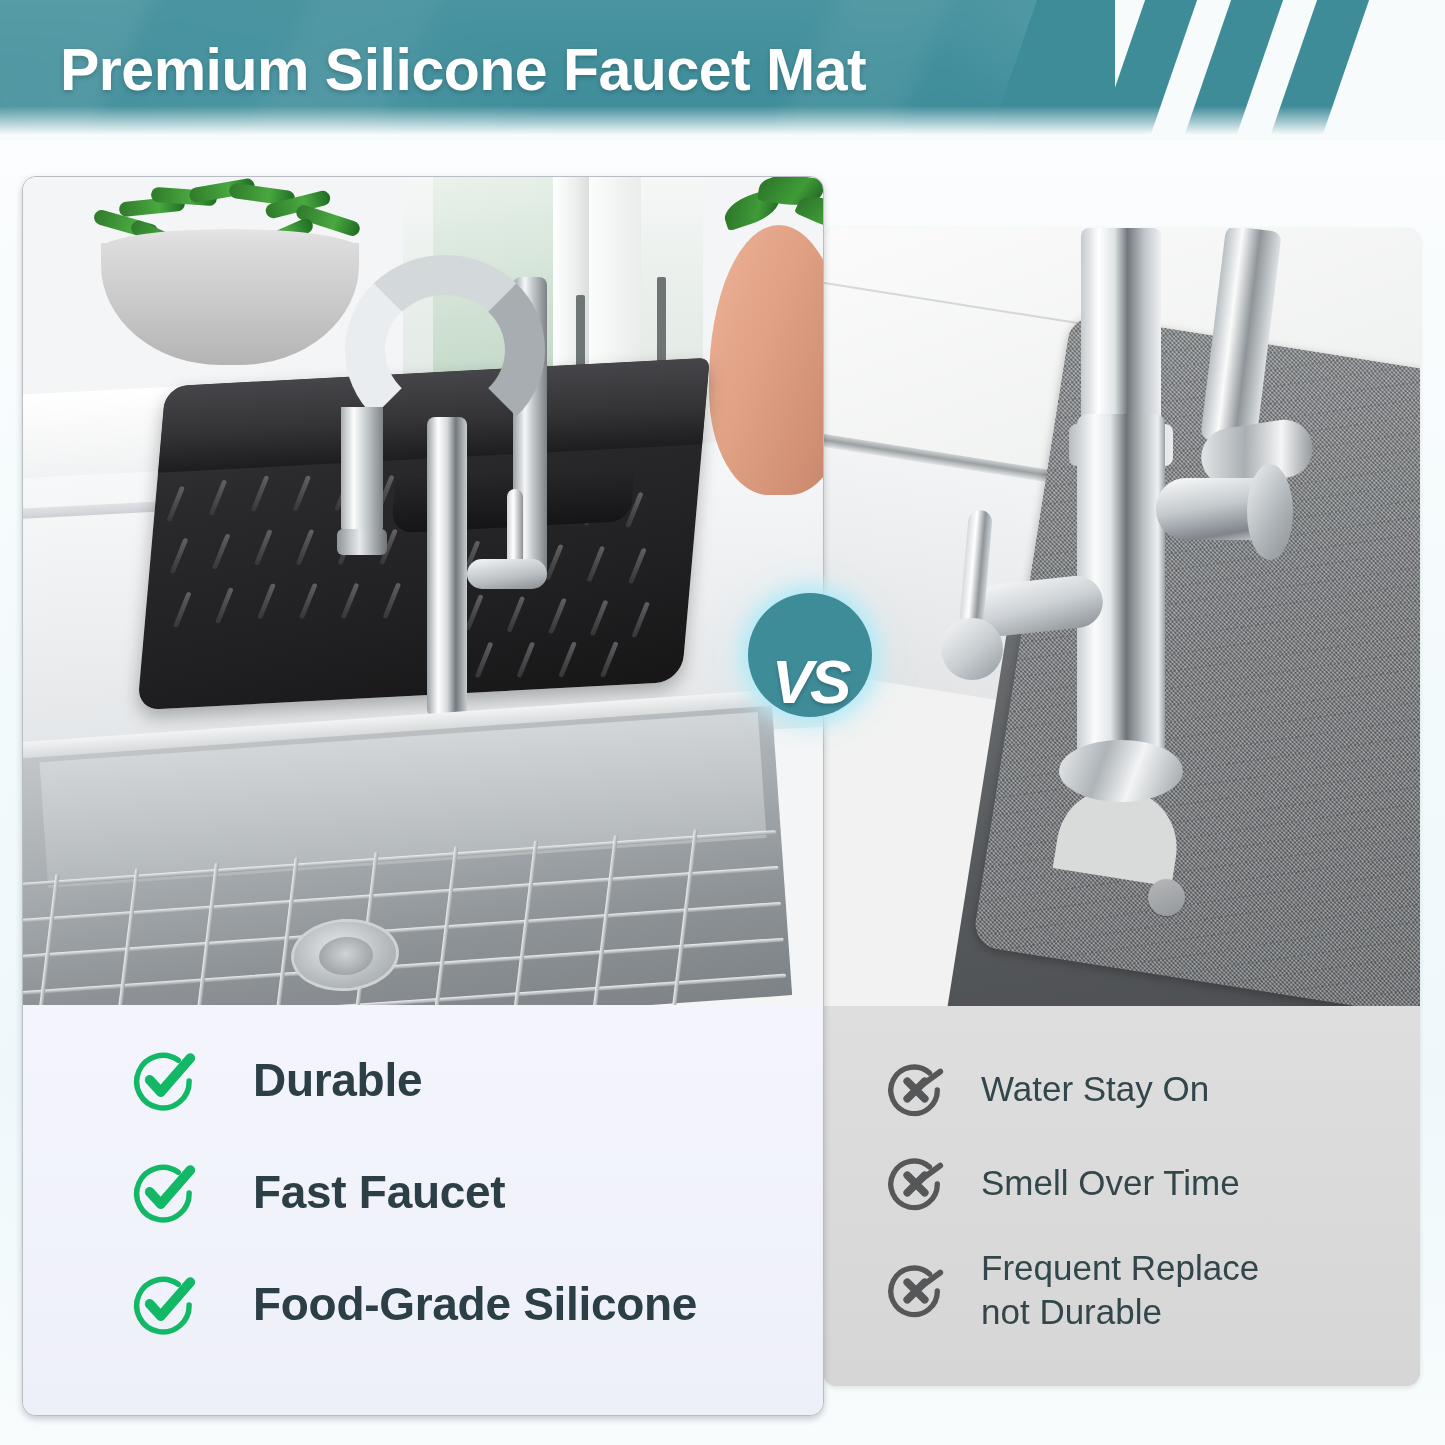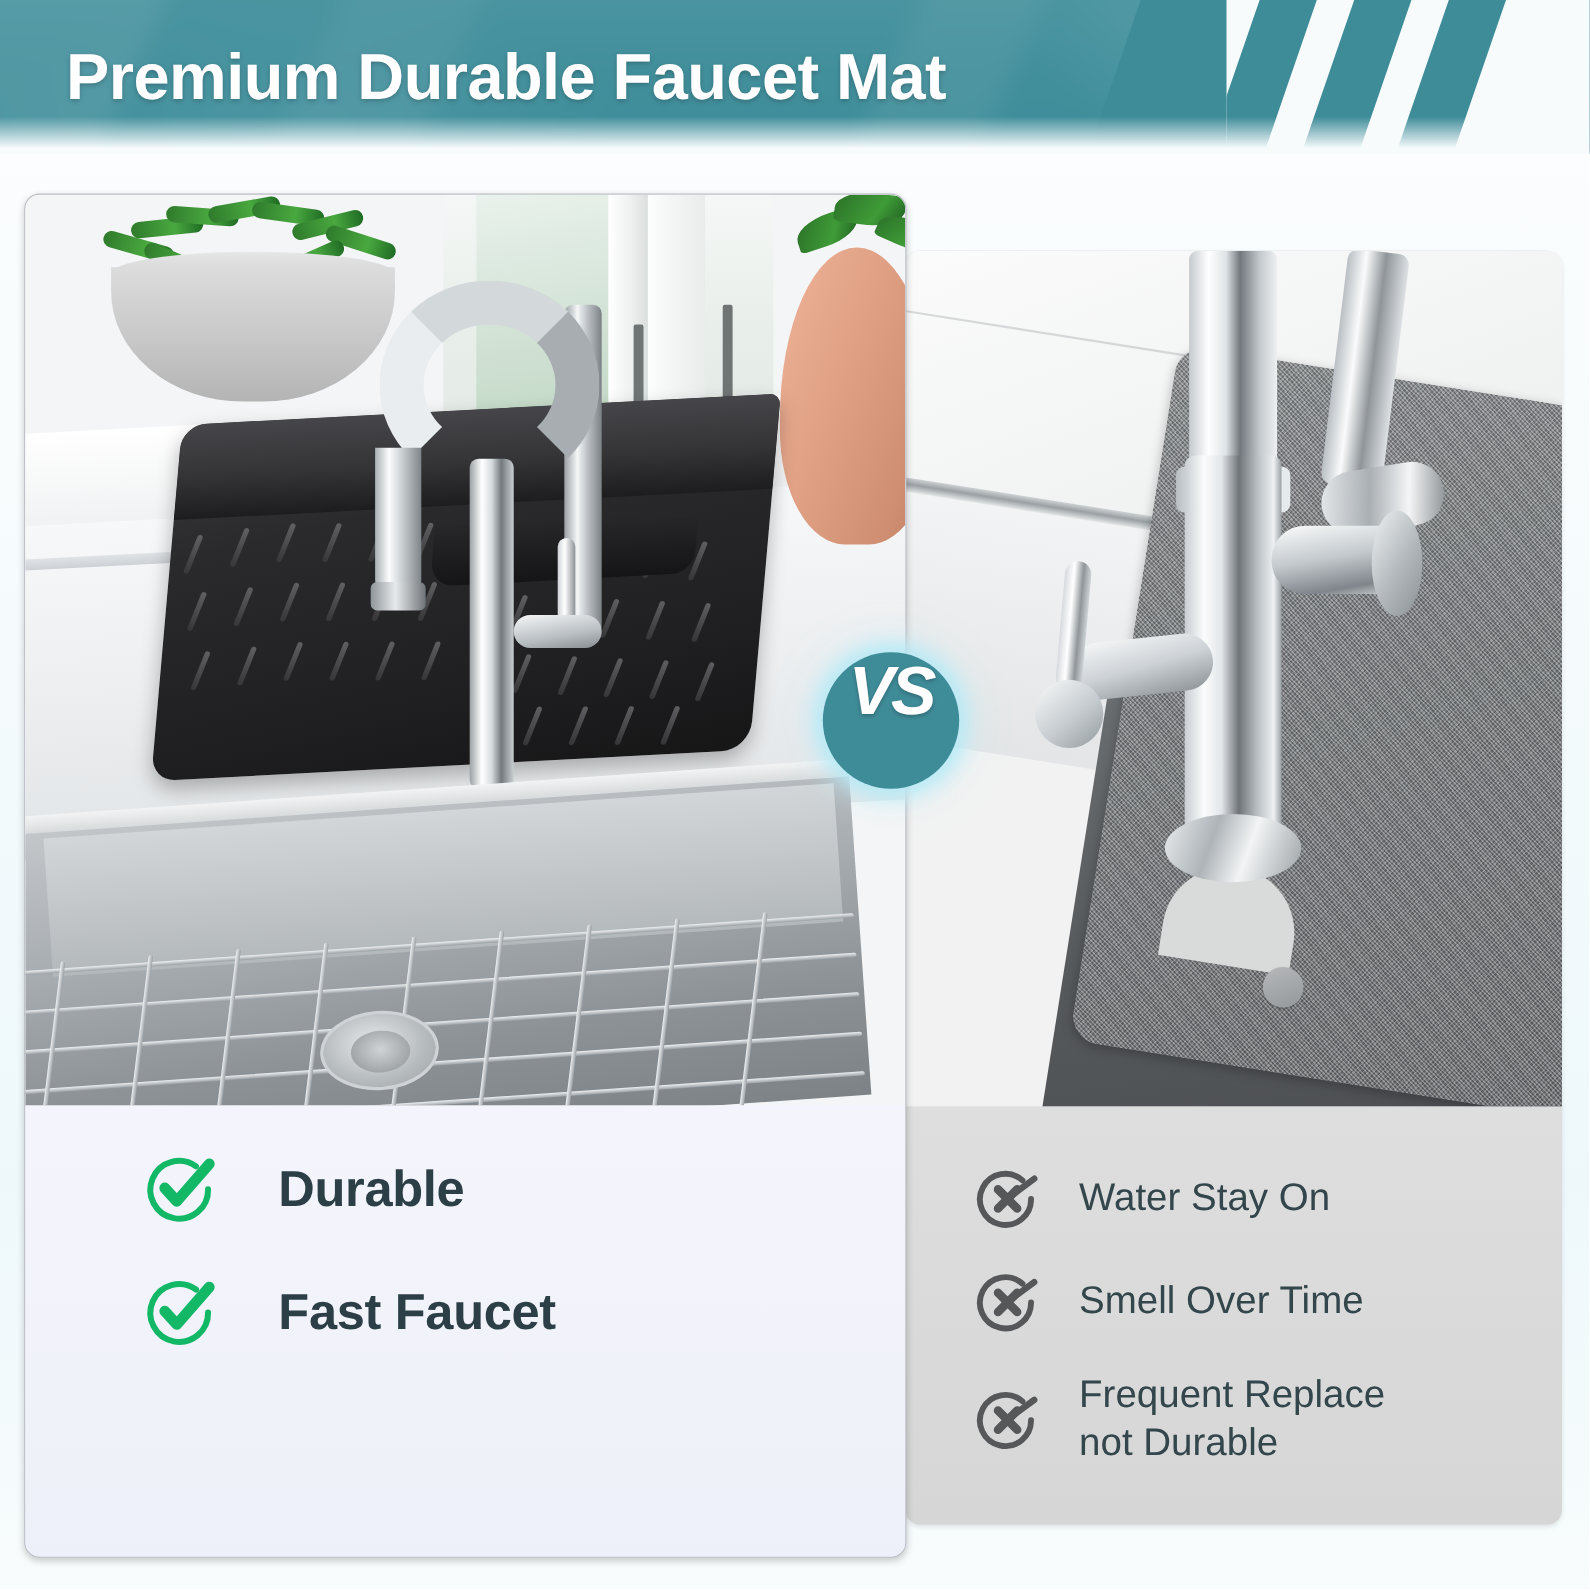--- a/index.html
+++ b/index.html
@@ -451,21 +451,21 @@
     font-weight:bold;
     letter-spacing:-0.3px;
   }
 
   
   #vs-badge{
     position:absolute; left:748px; top:593px; width:124px; height:124px;
     border-radius:50%;
     background:#3f8c99;
     box-shadow:0 0 16px 7px rgba(180,233,245,.95), 0 0 30px 12px rgba(200,240,250,.55);
-    display:flex; align-items:flex-start; justify-content:center;
+    display:flex; align-items:flex-end; justify-content:center;
     z-index:40;
   }
   #vs-text{
     color:#ffffff;
     font-size:62px;
     font-weight:bold;
     font-style:italic;
     letter-spacing:-3px;
     text-shadow:0 2px 4px rgba(0,0,0,.25);
   }
@@ -476,21 +476,21 @@
 
 <div id="header">
   <div id="header-photo"></div>
   <div id="header-tint"></div>
   <div id="header-wedge"></div>
   <div id="header-stripes">
     <div class="stripe" style="left:6px;"></div>
     <div class="stripe" style="left:92px;"></div>
     <div class="stripe" style="left:178px;"></div>
   </div>
-  <div id="header-title">Premium Durable Faucet Mat</div>
+  <div id="header-title">Premium Silicone Faucet Mat</div>
   <div id="header-bottom-fade"></div>
 </div>
 
 <div id="backdrop"></div>
 
 <div id="panel-right">
 
   <div id="photo-right">
     <div id="r-wall"></div>
     <div id="r-counter"></div>
@@ -683,19 +683,28 @@
     <div class="pro-row">
       <span>
         <svg width="70" height="70" viewBox="0 0 64 64">
           <path d="M45 14A24 24 0 1 0 55 33" fill="none" stroke="#12b866" stroke-width="5" stroke-linecap="round"></path>
           <path d="M19 32 L29 43 L56 12" fill="none" stroke="#12b866" stroke-width="9" stroke-linecap="round" stroke-linejoin="round"></path>
         </svg>
       </span>
       <span class="pro-label">Fast Faucet</span>
     </div>
 
+    <div class="pro-row">
+      <span>
+        <svg width="70" height="70" viewBox="0 0 64 64">
+          <path d="M45 14A24 24 0 1 0 55 33" fill="none" stroke="#12b866" stroke-width="5" stroke-linecap="round"></path>
+          <path d="M19 32 L29 43 L56 12" fill="none" stroke="#12b866" stroke-width="9" stroke-linecap="round" stroke-linejoin="round"></path>
+        </svg>
+      </span>
+      <span class="pro-label">Food-Grade Silicone</span>
+    </div>
 
   </div>
 </div>
 
 <div id="vs-badge">
   <span id="vs-text">VS</span>
 </div>
 
 </body></html>

